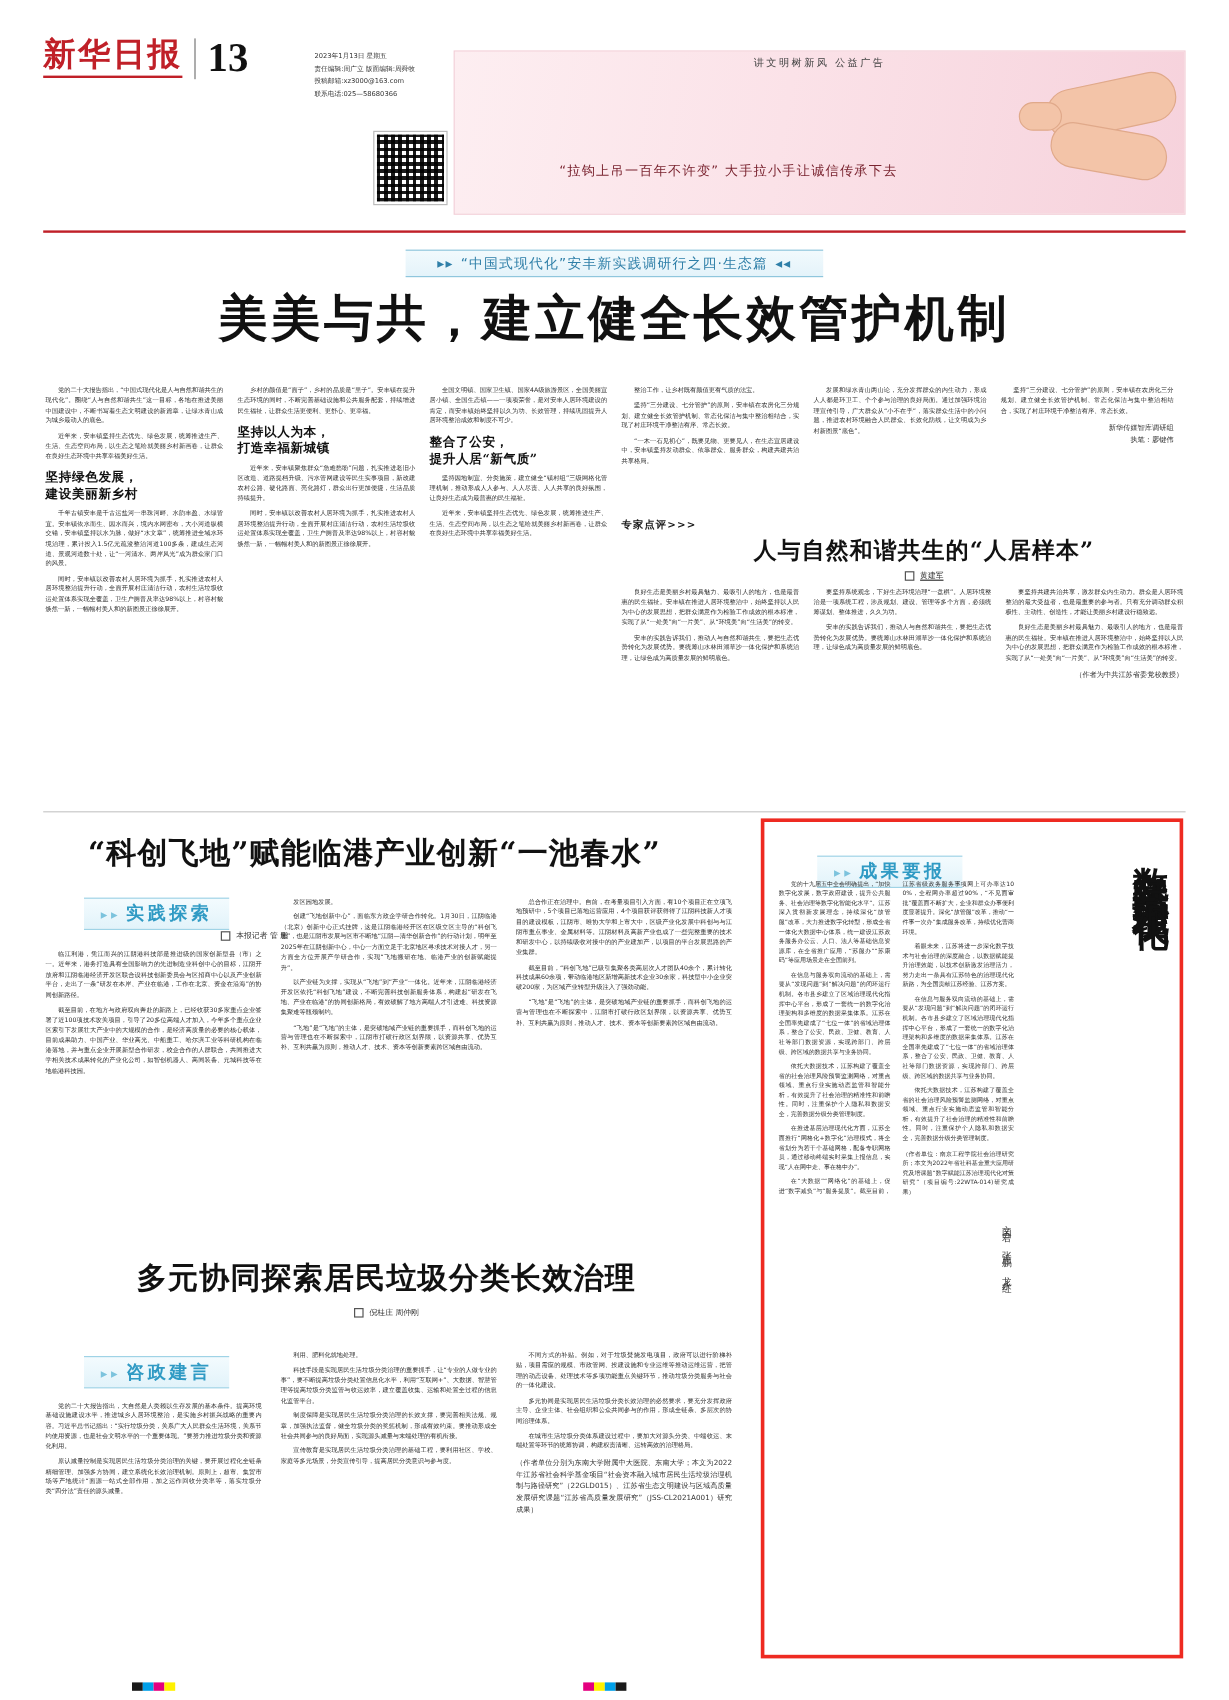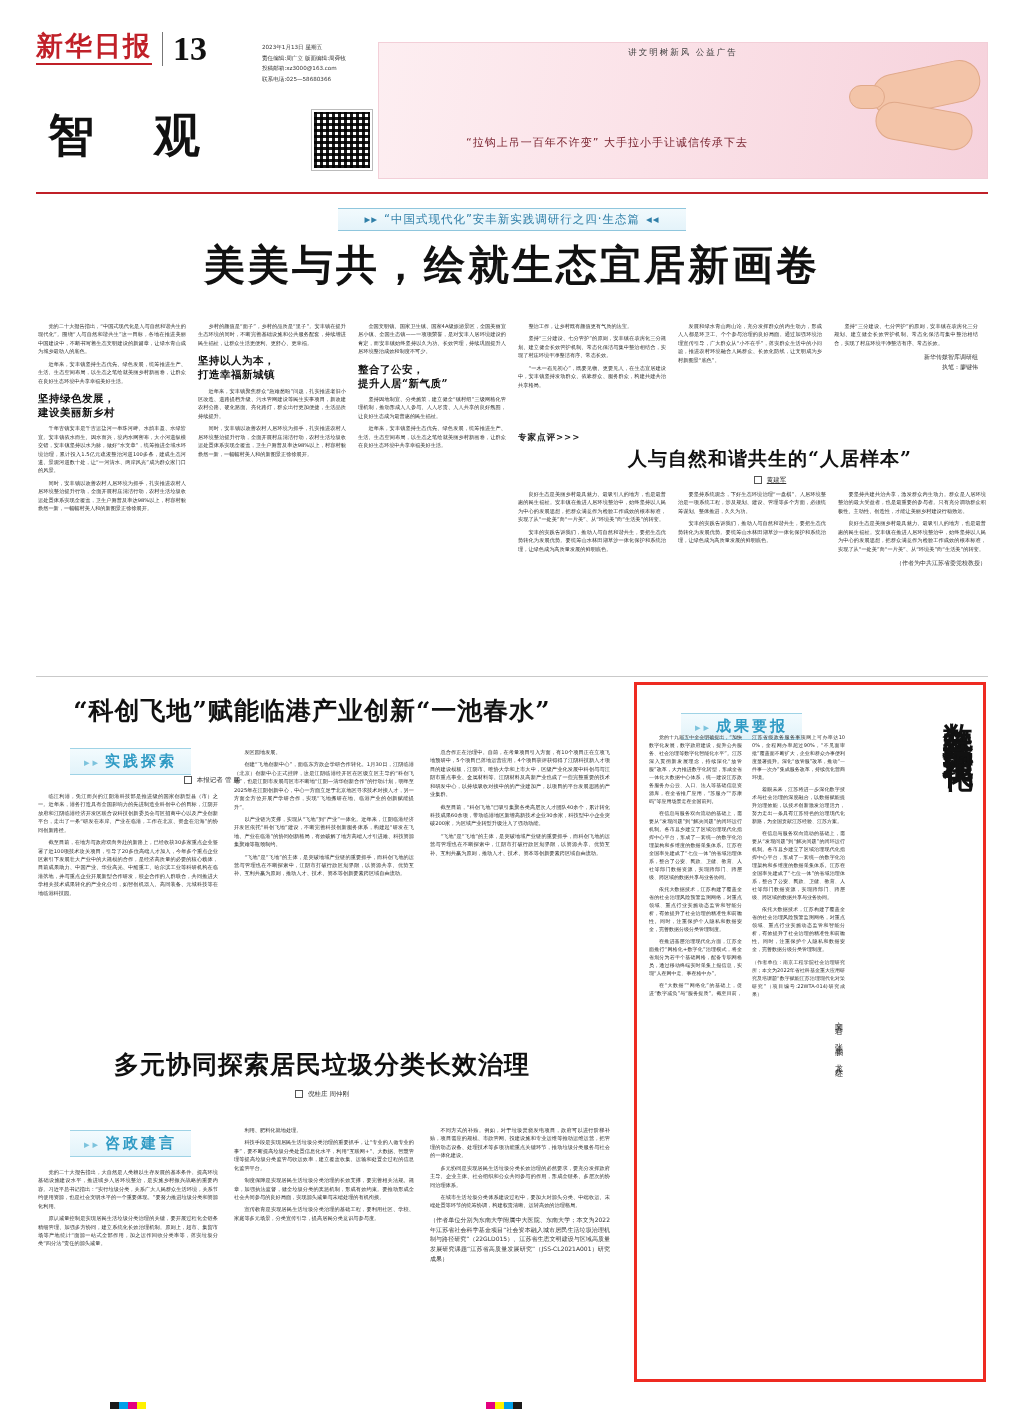--- a/index.html
+++ b/index.html
@@ -159,21 +159,20 @@
 <body>
 
 <div class="page">
 
   <div class="masthead">
     <div class="logo-block">
       <div class="logo-cn">新华日报</div>
       <div class="logo-divider"></div>
       <div class="logo-num">13</div>
     </div>
-    <div class="page-word">智 观</div>
     <div class="imprint" style="white-space:pre-line;">2023年1月13日 星期五
 责任编辑:周广立  版面编辑:周舜牧
 投稿邮箱:xz3000@163.com
 联系电话:025—58680366</div>
     <div class="qr"></div>
 
     <div class="ad">
       <div class="ad-top">讲文明树新风    公益广告</div>
       <div class="ad-sub">“拉钩上吊一百年不许变” 大手拉小手让诚信传承下去</div>
       <div class="hand">
@@ -183,21 +182,21 @@
       </div>
     </div>
   </div>
 
   <div class="rule rule-red" style="top:192px;"></div>
 
   <div class="ribbon">
     <span class="ribbon-inner"><span class="dot">▸▸</span><span>“中国式现代化”安丰新实践调研行之四·生态篇</span><span class="dot">◂◂</span></span>
   </div>
 
-  <div class="h1-main">美美与共，绘就生态宜居新画卷</div>
+  <div class="h1-main">美美与共，建立健全长效管护机制</div>
 
   <div class="col" style="left:38px;top:322px;width:148px;height:340px;">
     <p>党的二十大报告指出，“中国式现代化是人与自然和谐共生的现代化”。圈绕“人与自然和谐共生”这一目标，各地在推进美丽中国建设中，不断书写着生态文明建设的新篇章，让绿水青山成为城乡最动人的底色。</p>
     <p>近年来，安丰镇坚持生态优先、绿色发展，统筹推进生产、生活、生态空间布局，以生态之笔绘就美丽乡村新画卷，让群众在良好生态环境中共享幸福美好生活。</p>
     <div class="subhead" style="white-space:pre-line;">坚持绿色发展，
 建设美丽新乡村</div>
     <p>千年古镇安丰是千古运盐河一串珠河畔、水韵丰盈、水绿皆宜。安丰镇依水而生、因水而兴，境内水网密布，大小河道纵横交错，安丰镇坚持以水为脉，做好“水文章”，统筹推进全域水环境治理，累计投入1.5亿元疏浚整治河道100多条，建成生态河道、景观河道数十处，让“一河清水、两岸风光”成为群众家门口的风景。</p>
     <p>同时，安丰镇以改善农村人居环境为抓手，扎实推进农村人居环境整治提升行动，全面开展村庄清洁行动，农村生活垃圾收运处置体系实现全覆盖，卫生户厕普及率达98%以上，村容村貌焕然一新，一幅幅村美人和的新图景正徐徐展开。</p>
   </div>
 

